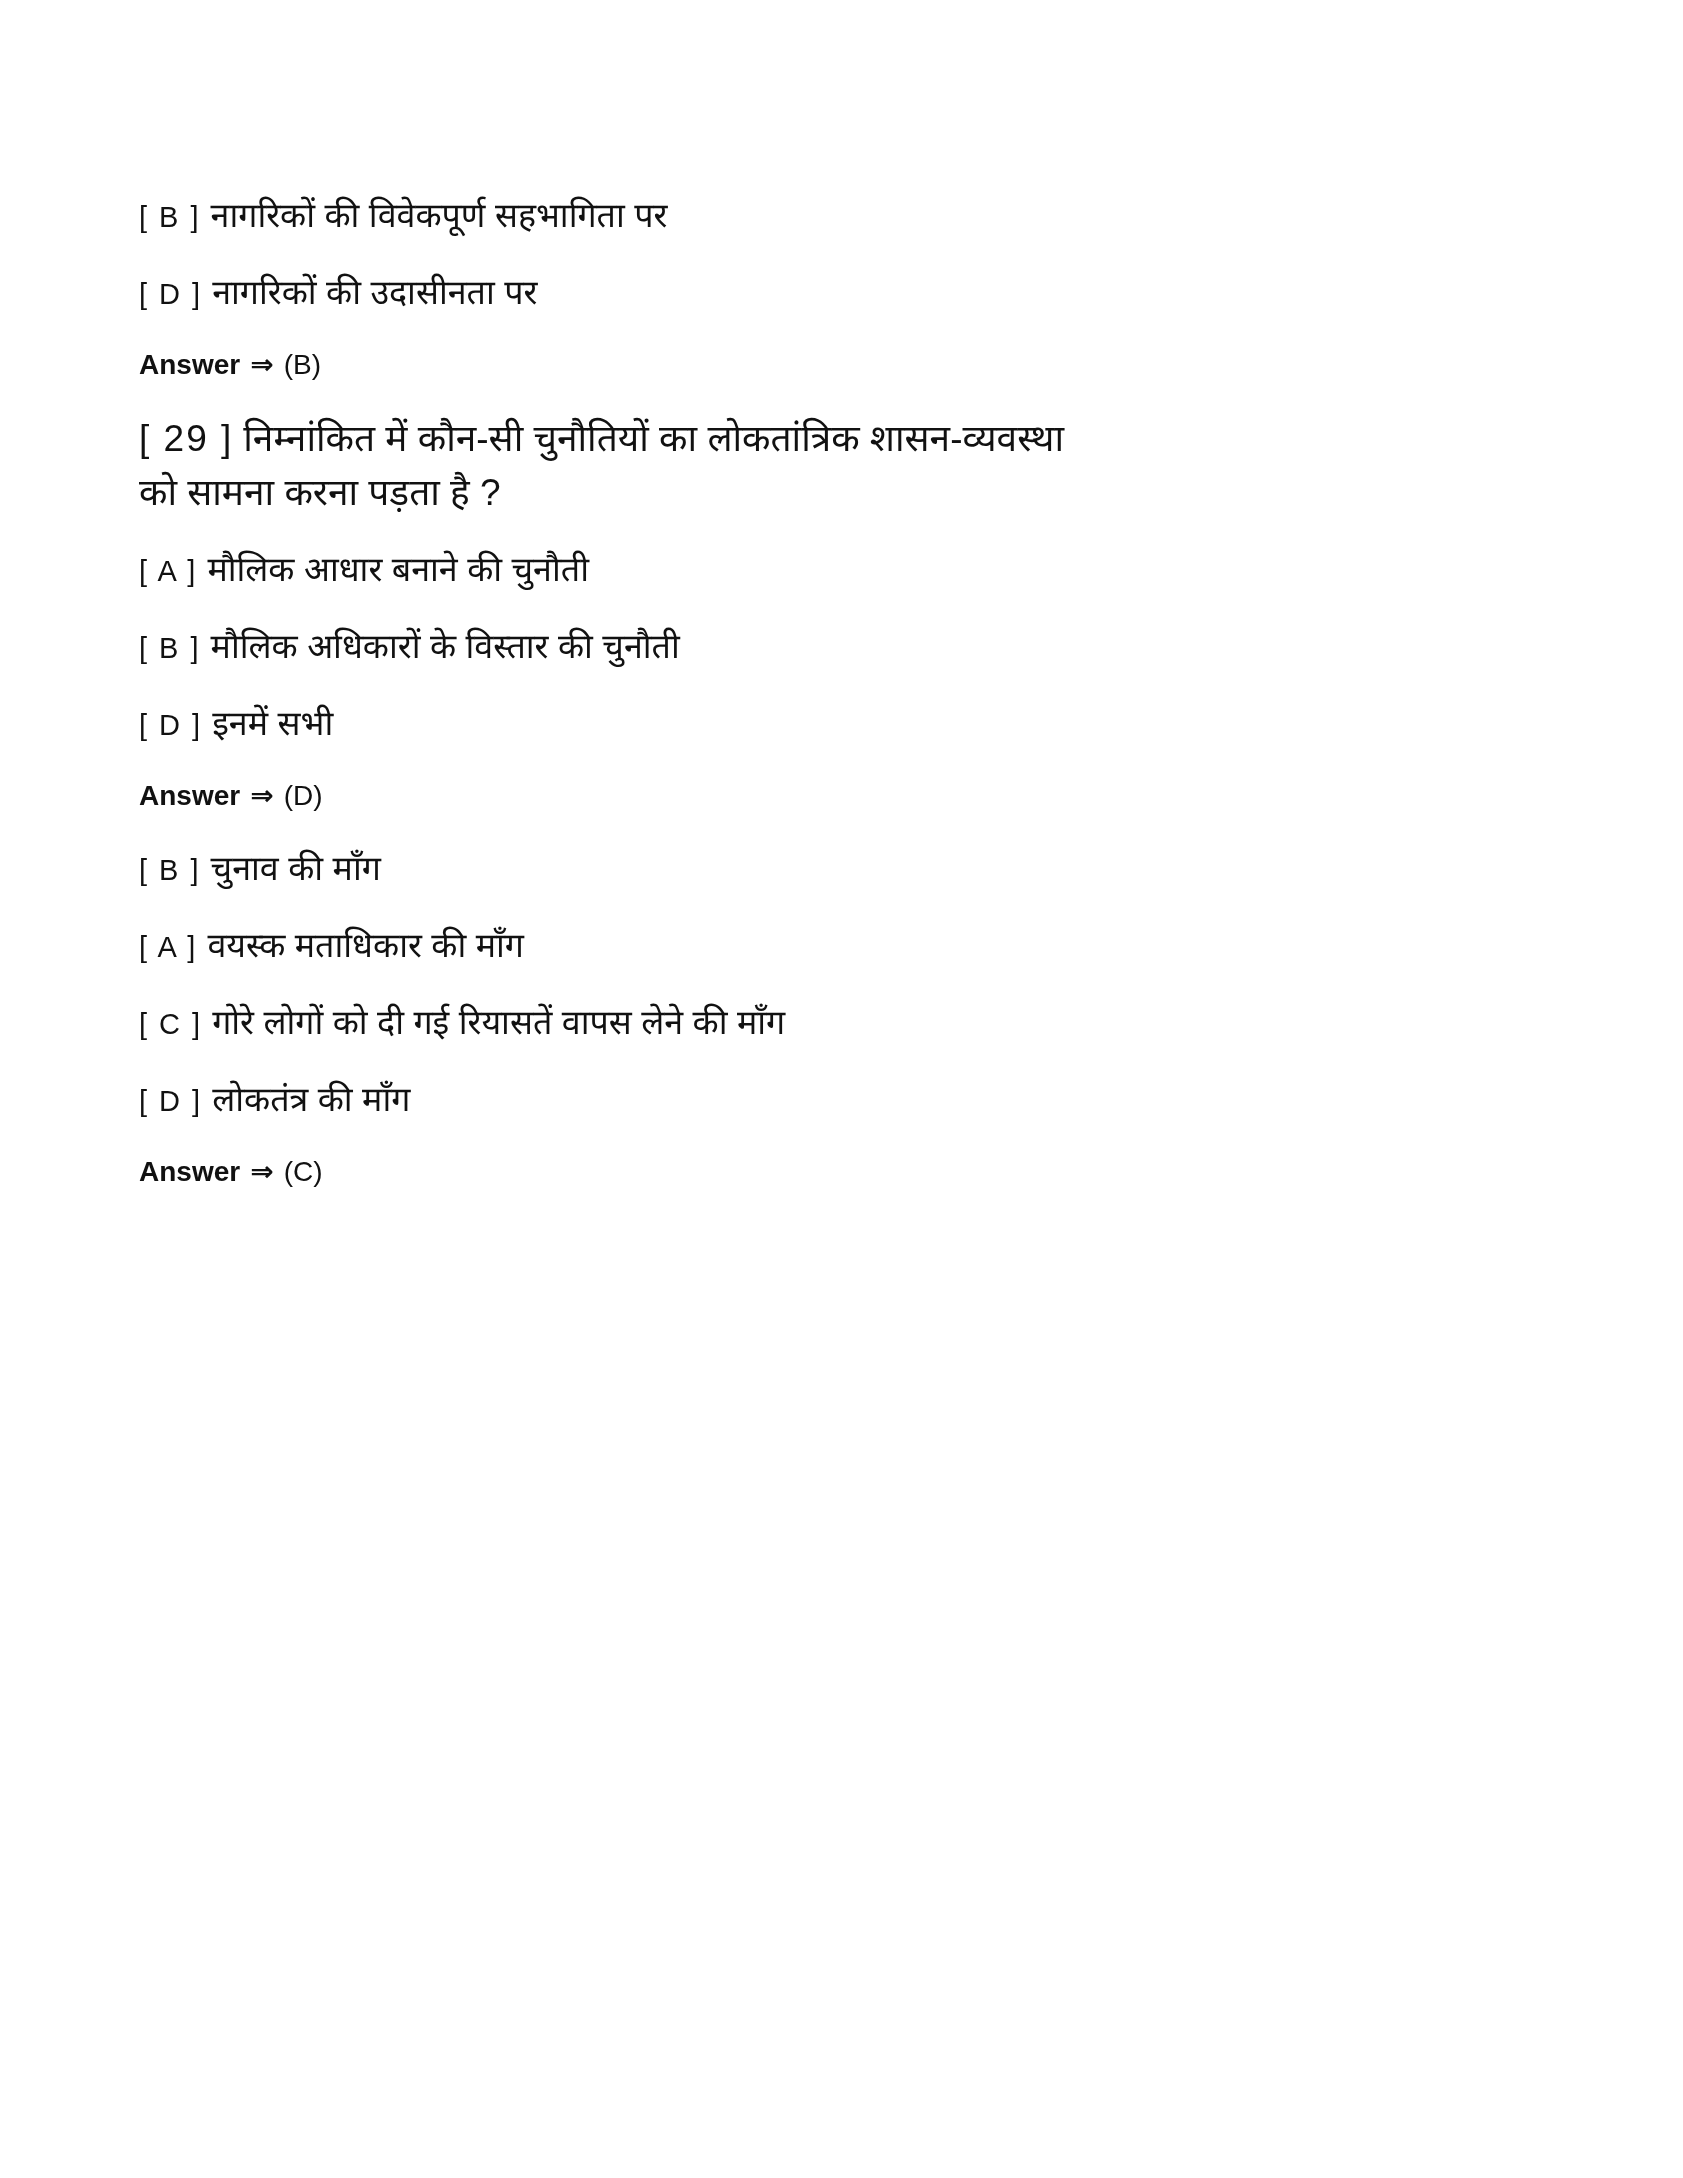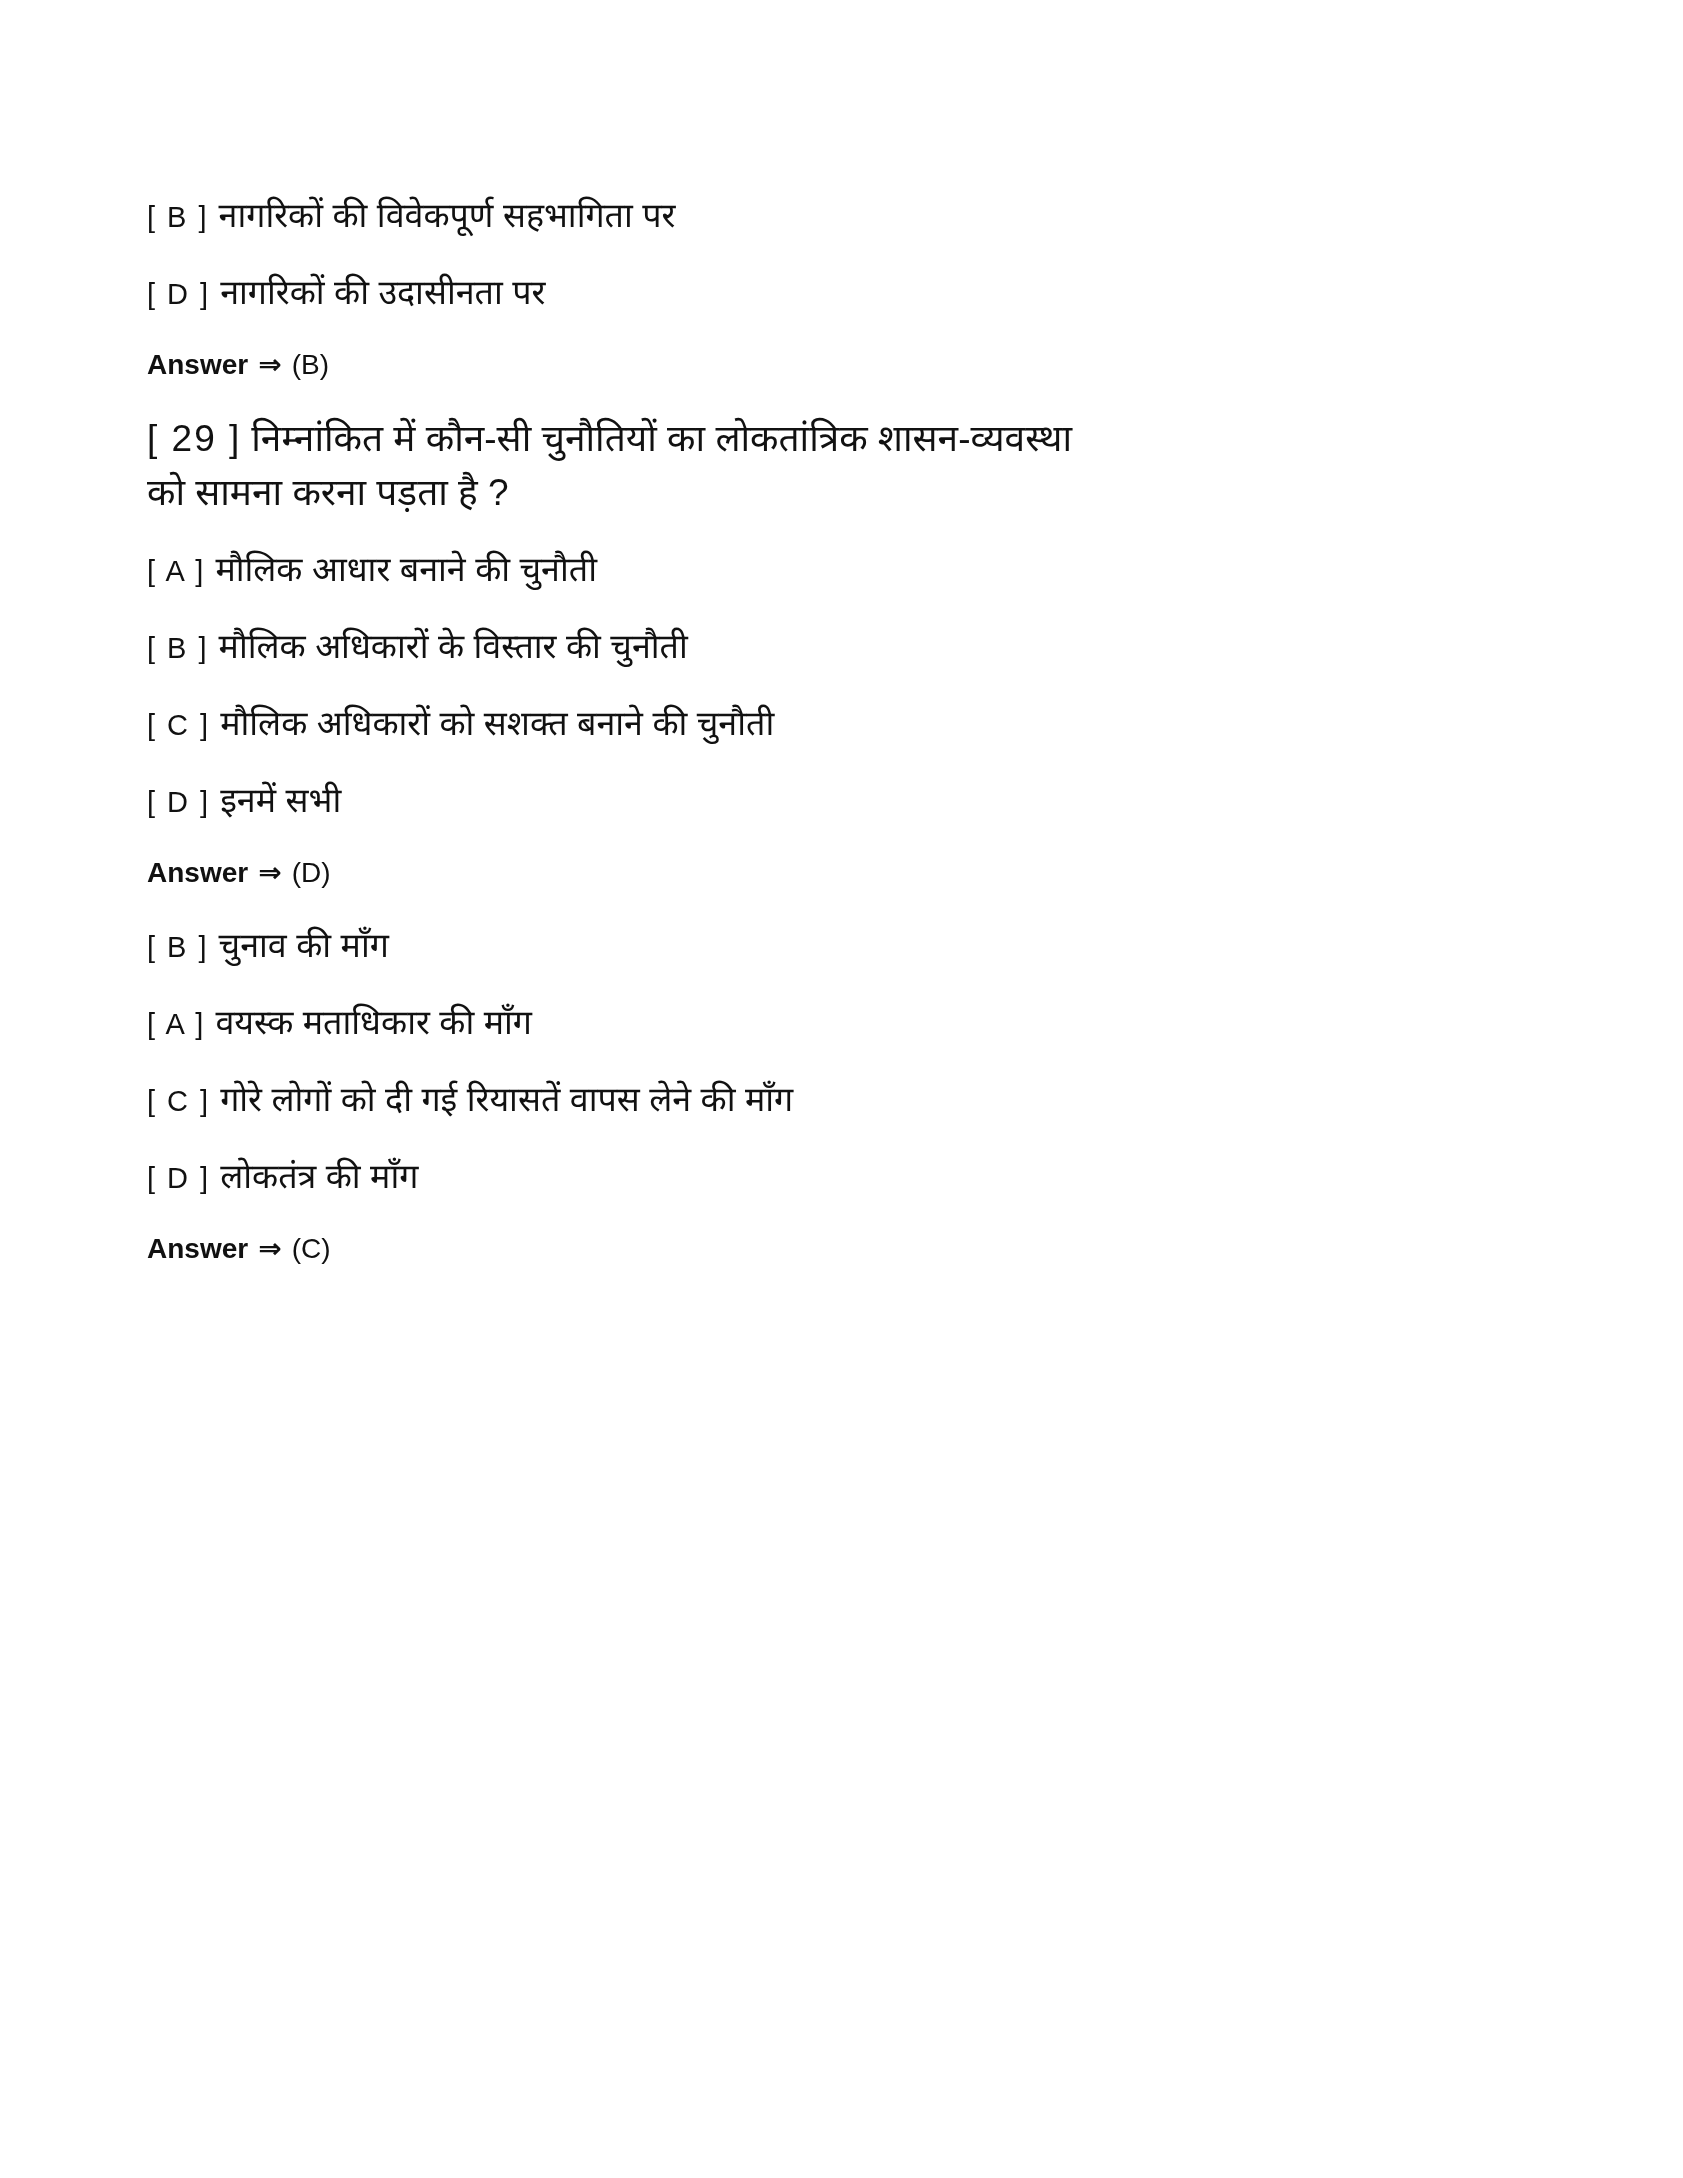--- a/index.html
+++ b/index.html
@@ -13,21 +13,20 @@
     font-family: "Liberation Sans", "DejaVu Sans", sans-serif;
     color: #111111;
     overflow: hidden;
   }
   .page {
     box-sizing: border-box;
     width: 1529px;
     height: 2178px;
     padding: 190px 119px 14px 139px;
     background: #ffffff;
-    margin-left: 8px;
   }
   .opt-row {
     font-size: 34px;
     line-height: 1.5;
     margin-bottom: 26px;
     white-space: nowrap;
   }
   .opt-label {
     font-size: 29px;
     letter-spacing: 2px;
@@ -77,23 +76,20 @@
   <p class="q-heading">
     <span class="q-num">[ 29 ]</span><span class="q-text">निम्नांकित में कौन-सी चुनौतियों का लोकतांत्रिक शासन-व्यवस्था को सामना करना पड़ता है ?</span>
   </p>
   <div class="opt-row">
     <span class="opt-label">[ A ]</span><span class="opt-text">मौलिक आधार बनाने की चुनौती</span>
   </div>
   <div class="opt-row">
     <span class="opt-label">[ B ]</span><span class="opt-text">मौलिक अधिकारों के विस्तार की चुनौती</span>
   </div>
   <div class="opt-row">
-    <span class="opt-label">[ C ]</span><span class="opt-text">मौलिक अधिकारों को सशक्त बनाने की चुनौती</span>
-  </div>
-  <div class="opt-row">
     <span class="opt-label">[ D ]</span><span class="opt-text">इनमें सभी</span>
   </div>
   <div class="answer-row">
     <span class="answer-label">Answer</span><span class="answer-arrow">⇒</span><span class="answer-value">(D)</span>
   </div>
 
   <div class="opt-row">
     <span class="opt-label">[ B ]</span><span class="opt-text">चुनाव की माँग</span>
   </div>
   <div class="opt-row">

